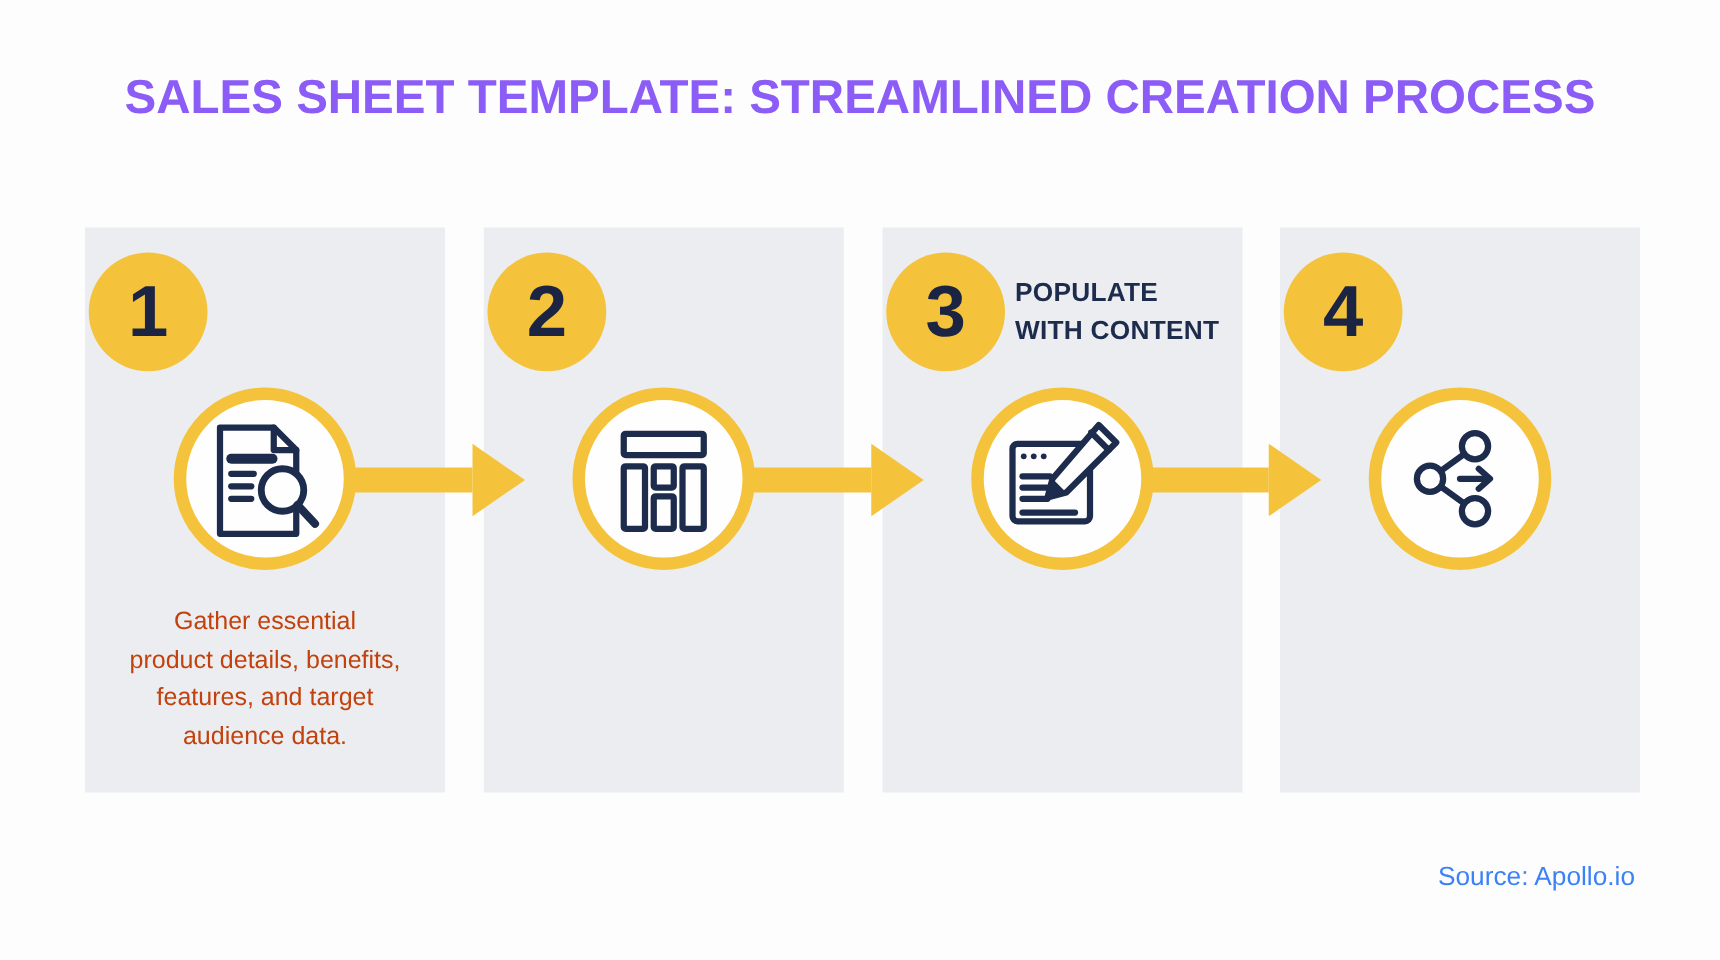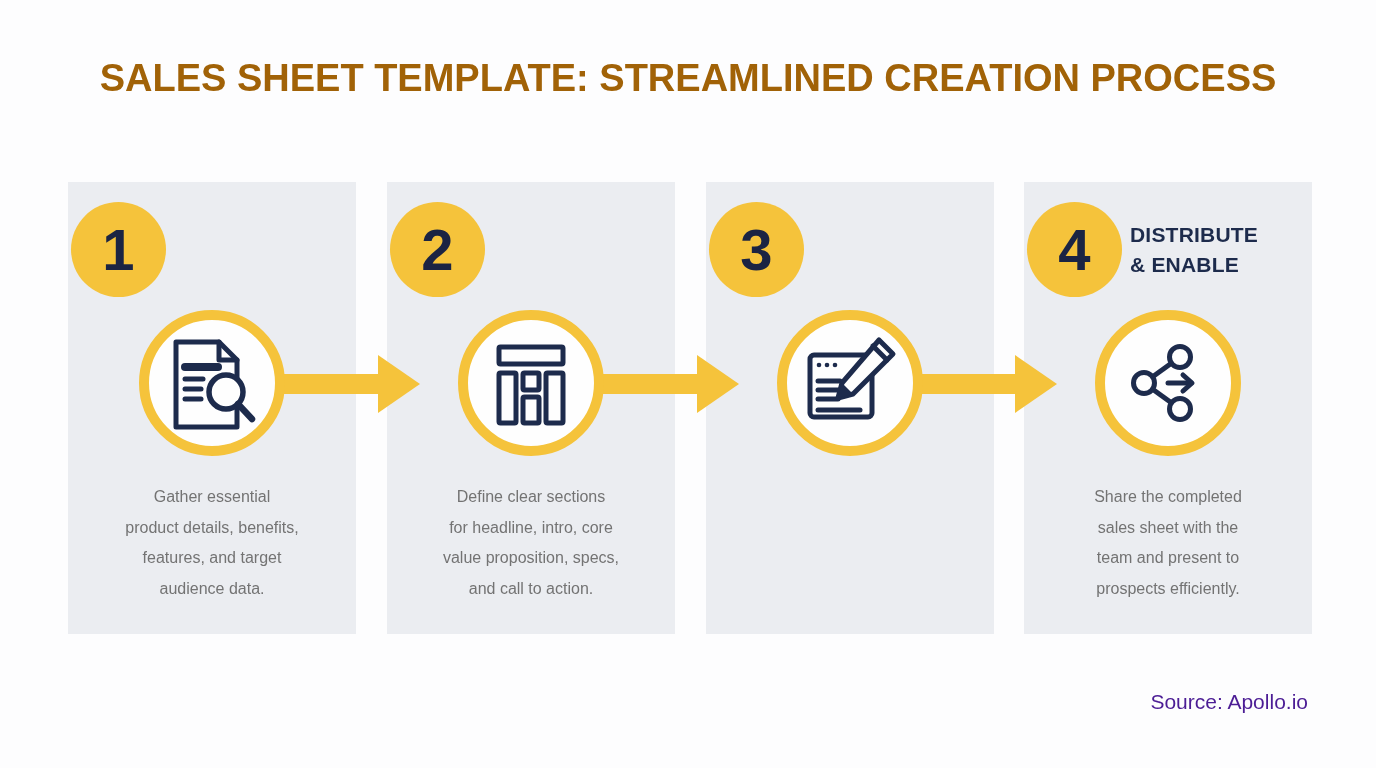--- a/index.html
+++ b/index.html
@@ -8,21 +8,21 @@
     background: #FDFDFE;
     font-family: "Liberation Sans", "DejaVu Sans", sans-serif;
     overflow: hidden;
   }
   .canvas { position: relative; width: 1376px; height: 768px; }
 
   .main-title {
     position: absolute; top: 57px; left: 0; width: 100%;
     text-align: center;
     font-size: 38px; font-weight: 700; letter-spacing: 0px;
-    color: #a16207;
+    color: #8b5cf6;
     white-space: nowrap;
   }
 
   .card {
     position: absolute; top: 182px; width: 288px; height: 452px;
     background: #EBEDF1;
   }
   .card.c1 { left: 68px; }
   .card.c2 { left: 387px; }
   .card.c3 { left: 706px; }
@@ -53,22 +53,22 @@
     background: #FEFEFE;
     border: 10px solid #F5C33B;
     display: flex; align-items: center; justify-content: center;
     z-index: 3;
   }
   .icon-circle svg { display: block; }
 
   .step-desc {
     position: absolute; top: 300px; left: 10px; right: 10px;
     text-align: center;
-    font-size: 16px; line-height: 30.5px;
-    color: #737373;
+    font-size: 20px; line-height: 30.5px;
+    color: #c2410c;
     white-space: pre-line;
   }
 
   .flow-arrow {
     position: absolute; top: 355px; height: 58px;
     display: flex; align-items: center;
     z-index: 2;
   }
   .flow-arrow .shaft { height: 20px; background: #F5C33B; }
   .flow-arrow .head {
@@ -76,21 +76,21 @@
     border-top: 29px solid transparent;
     border-bottom: 29px solid transparent;
     border-left: 42px solid #F5C33B;
   }
   .arrow-1 { left: 283px; } .arrow-1 .shaft { width: 95px; }
   .arrow-2 { left: 602px; } .arrow-2 .shaft { width: 95px; }
   .arrow-3 { left: 921px; } .arrow-3 .shaft { width: 94px; }
 
   .source-note {
     position: absolute; top: 690px; right: 68px;
-    font-size: 21px; color: #4c1d95;
+    font-size: 21px; color: #3b82f6;
   }
 </style>
 </head>
 <body>
 
 <div class="canvas">
 
   <div class="main-title">SALES SHEET TEMPLATE: STREAMLINED CREATION PROCESS</div>
 
   <div class="card c1">
@@ -125,29 +125,27 @@
       <span>
         <svg width="100" height="100" viewBox="0 0 100 100" fill="none" stroke="#1D2B4C" stroke-width="5" stroke-linejoin="round">
           <rect x="18" y="14" width="64" height="17" rx="1.5"></rect>
           <rect x="18" y="40" width="17" height="50" rx="1.5"></rect>
           <rect x="42" y="40" width="16" height="17" rx="1.5"></rect>
           <rect x="42" y="64" width="16" height="26" rx="1.5"></rect>
           <rect x="65" y="40" width="17" height="50" rx="1.5"></rect>
         </svg>
       </span>
     </div>
-    <div class="step-desc">Define clear sections
-for headline, intro, core
-value proposition, specs,
-and call to action.</div>
   </div>
 
   <div class="card c3">
     <div class="step-header">
       <div class="num-circle">3</div>
+      <div class="step-heading">POPULATE
+WITH CONTENT</div>
     </div>
     <div class="icon-circle">
       <span>
         <svg width="100" height="100" viewBox="0 0 100 100" fill="none" stroke="#1D2B4C" stroke-width="5" stroke-linecap="round" stroke-linejoin="round">
           <rect x="10" y="22" width="62" height="62" rx="4"></rect>
           <circle cx="19" cy="32" r="2.3" fill="#1D2B4C" stroke="none"></circle>
           <circle cx="27" cy="32" r="2.3" fill="#1D2B4C" stroke="none"></circle>
           <circle cx="35" cy="32" r="2.3" fill="#1D2B4C" stroke="none"></circle>
           <path d="M18,48 H40"></path>
           <path d="M18,57 H40"></path>
@@ -157,40 +155,34 @@
           <path d="M73,13 L87,27"></path>
           <path d="M42,50 L53,61 L38,65 Z" fill="#1D2B4C" stroke="none"></path>
         </svg>
       </span>
     </div>
   </div>
 
   <div class="card c4">
     <div class="step-header">
       <div class="num-circle">4</div>
-      <div class="step-heading">DISTRIBUTE
-&amp; ENABLE</div>
     </div>
     <div class="icon-circle">
       <span>
         <svg width="100" height="100" viewBox="0 0 100 100" fill="none" stroke="#1D2B4C" stroke-width="5" stroke-linecap="round" stroke-linejoin="round">
           <path d="M26,50 L62,24"></path>
           <path d="M26,50 L62,76"></path>
           <circle cx="26" cy="50" r="10.5" fill="#FEFEFE"></circle>
           <circle cx="62" cy="24" r="10.5" fill="#FEFEFE"></circle>
           <circle cx="62" cy="76" r="10.5" fill="#FEFEFE"></circle>
           <path d="M50,50 H73"></path>
           <path d="M65,42 L74,50 L65,58"></path>
         </svg>
       </span>
     </div>
-    <div class="step-desc">Share the completed
-sales sheet with the
-team and present to
-prospects efficiently.</div>
   </div>
 
   <div class="flow-arrow arrow-1">
     <div class="shaft"></div>
       <div class="head"></div>
   </div>
   <div class="flow-arrow arrow-2">
     <div class="shaft"></div>
       <div class="head"></div>
   </div>

